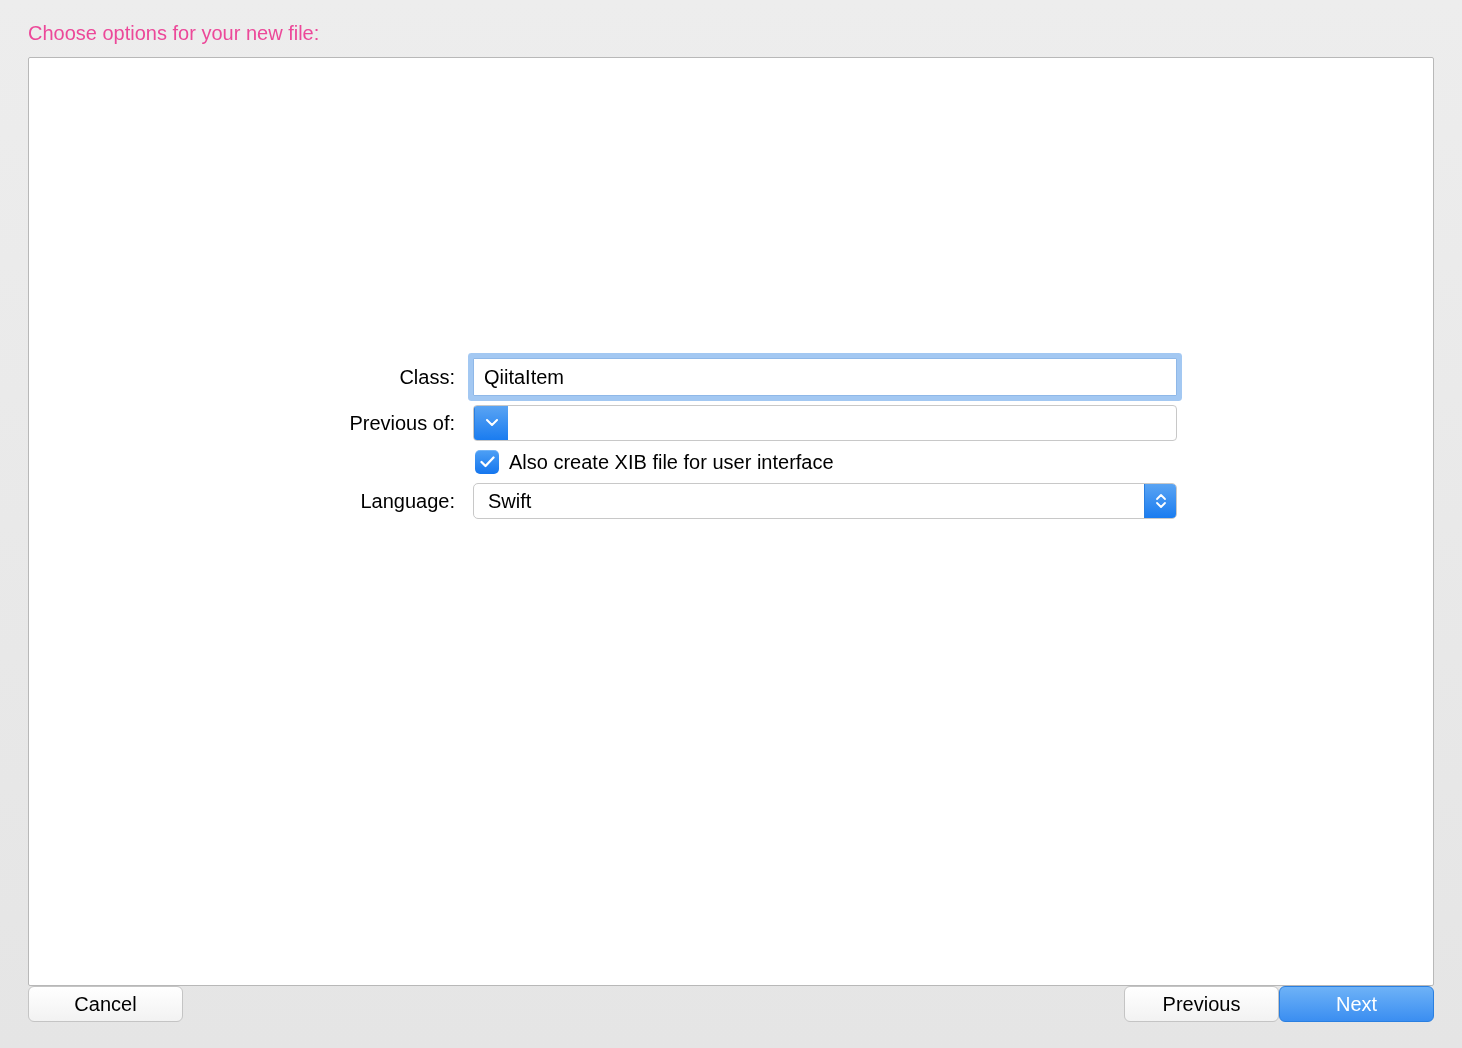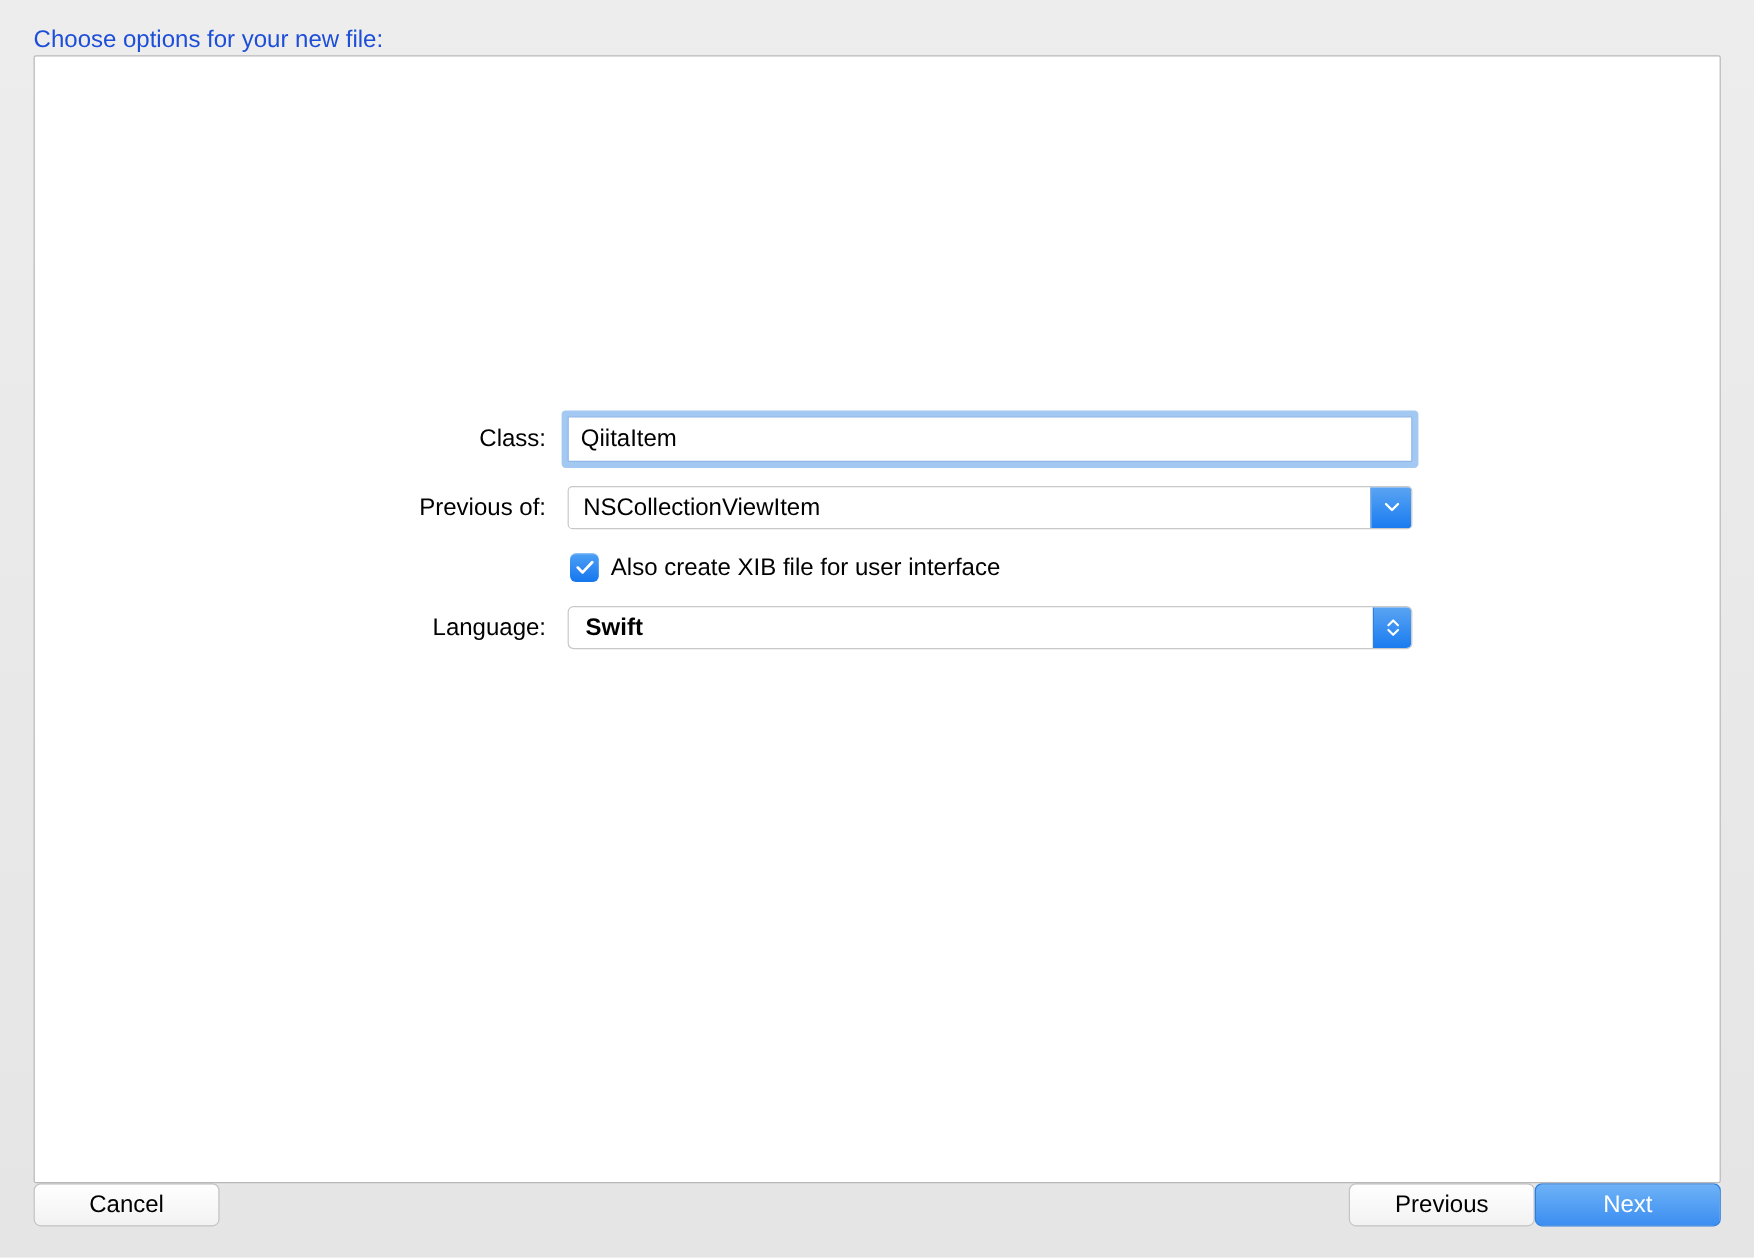--- a/index.html
+++ b/index.html
@@ -18,40 +18,40 @@
     }
     .sheet {
       width: 100%;
       height: 100%;
       padding: 22px 28px 26px 28px;
       display: flex;
       flex-direction: column;
     }
     .sheet-title {
       font-size: 20px;
-      color: #1d4ed8;
-      margin-bottom: 1px;
+      color: #ec4899;
+      margin-bottom: 12px;
       font-weight: 400;
     }
     .content-box {
       flex: 1;
       background: #ffffff;
       border: 1px solid #b8b8b8;
       border-radius: 2px;
       position: relative;
       display: flex;
       flex-direction: column;
       justify-content: flex-start;
       padding-top: 300px;
     }
     .form {
       width: 100%;
       display: flex;
       flex-direction: column;
-      gap: 20px;
+      gap: 9px;
       align-items: center;
     }
     .row {
       display: flex;
       align-items: center;
       gap: 18px;
       width: 100%;
       justify-content: center;
     }
     .label {
@@ -107,21 +107,20 @@
     }
     .popup {
       width: 100%;
       height: 36px;
       display: flex;
       align-items: stretch;
       border: 1px solid #c8c8c8;
       border-radius: 5px;
       background: #fff;
       overflow: hidden;
-      font-weight: bold;
     }
     .popup-text {
       flex: 1;
       padding: 4px 14px;
       font-size: 20px;
       display: flex;
       align-items: center;
       color: #000;
     }
     .popup-button {
@@ -198,21 +197,20 @@
         <div class="label">Class:</div>
         <div class="field-wrap">
           <input type="text" class="text-input focused" value="QiitaItem" style="">
         </div>
       </div>
 
       <div class="row">
         <div class="label">Previous of:</div>
         <div class="field-wrap">
           <div class="combo">
-            <div class="combo-text">NSCollectionViewItem</div>
             <div class="combo-button">
               <span>
                 <svg width="12" height="8" viewBox="0 0 12 8">
                     <path d="M1 1 L6 6 L11 1" stroke="#fff" stroke-width="2" fill="none" stroke-linecap="round" stroke-linejoin="round"></path>
                   </svg>
               </span>
             </div>
           </div>
         </div>
       </div>

